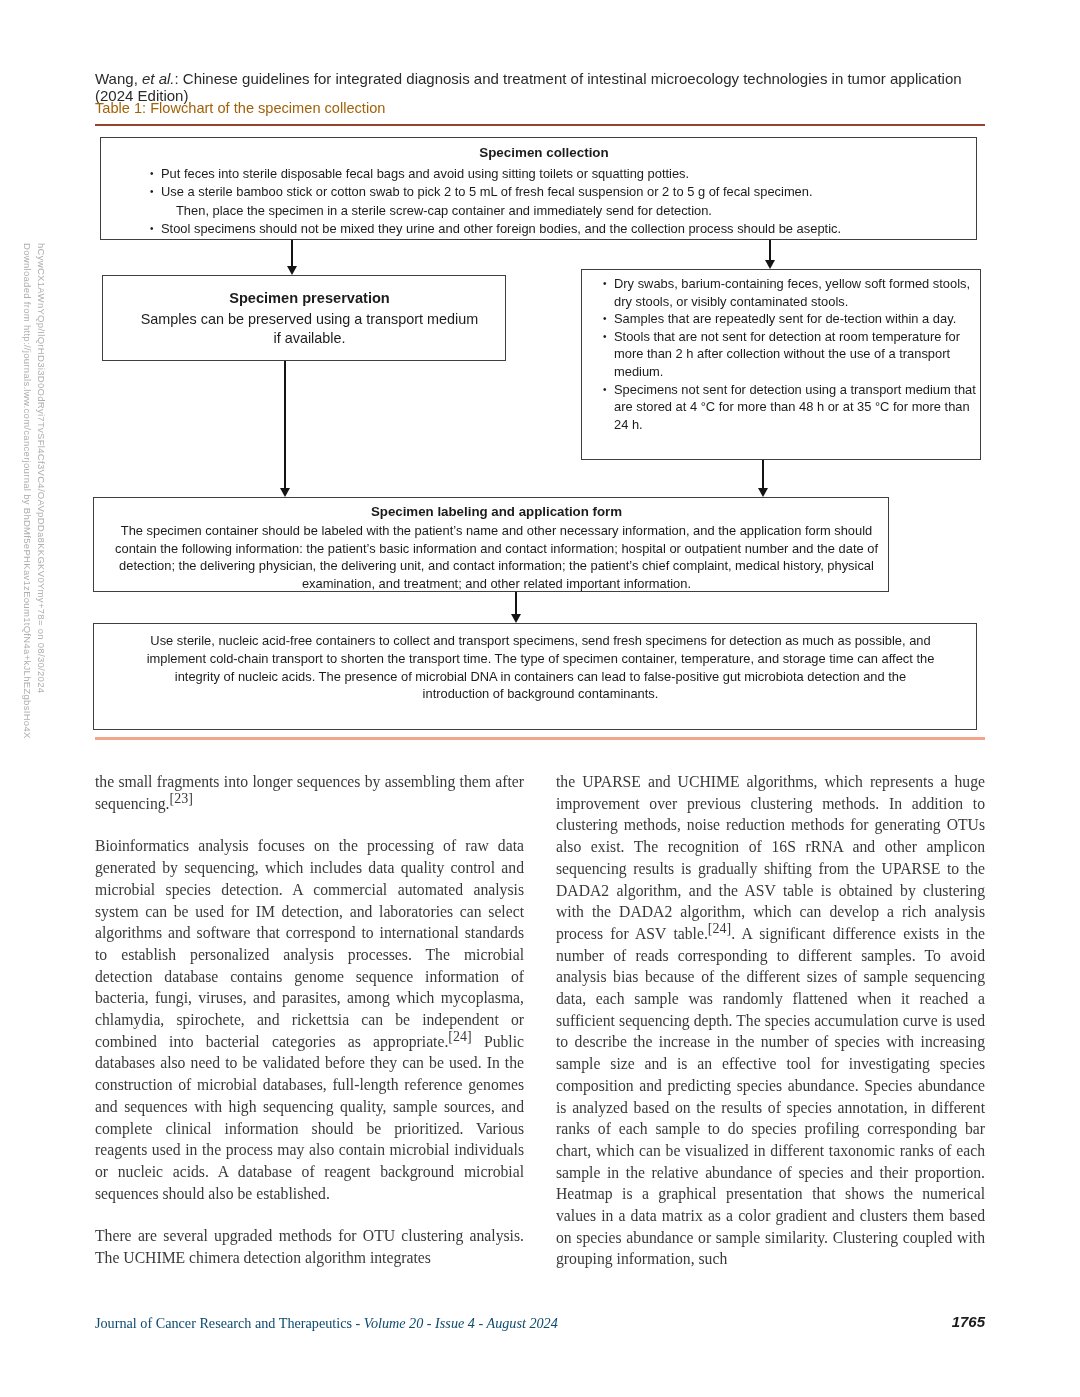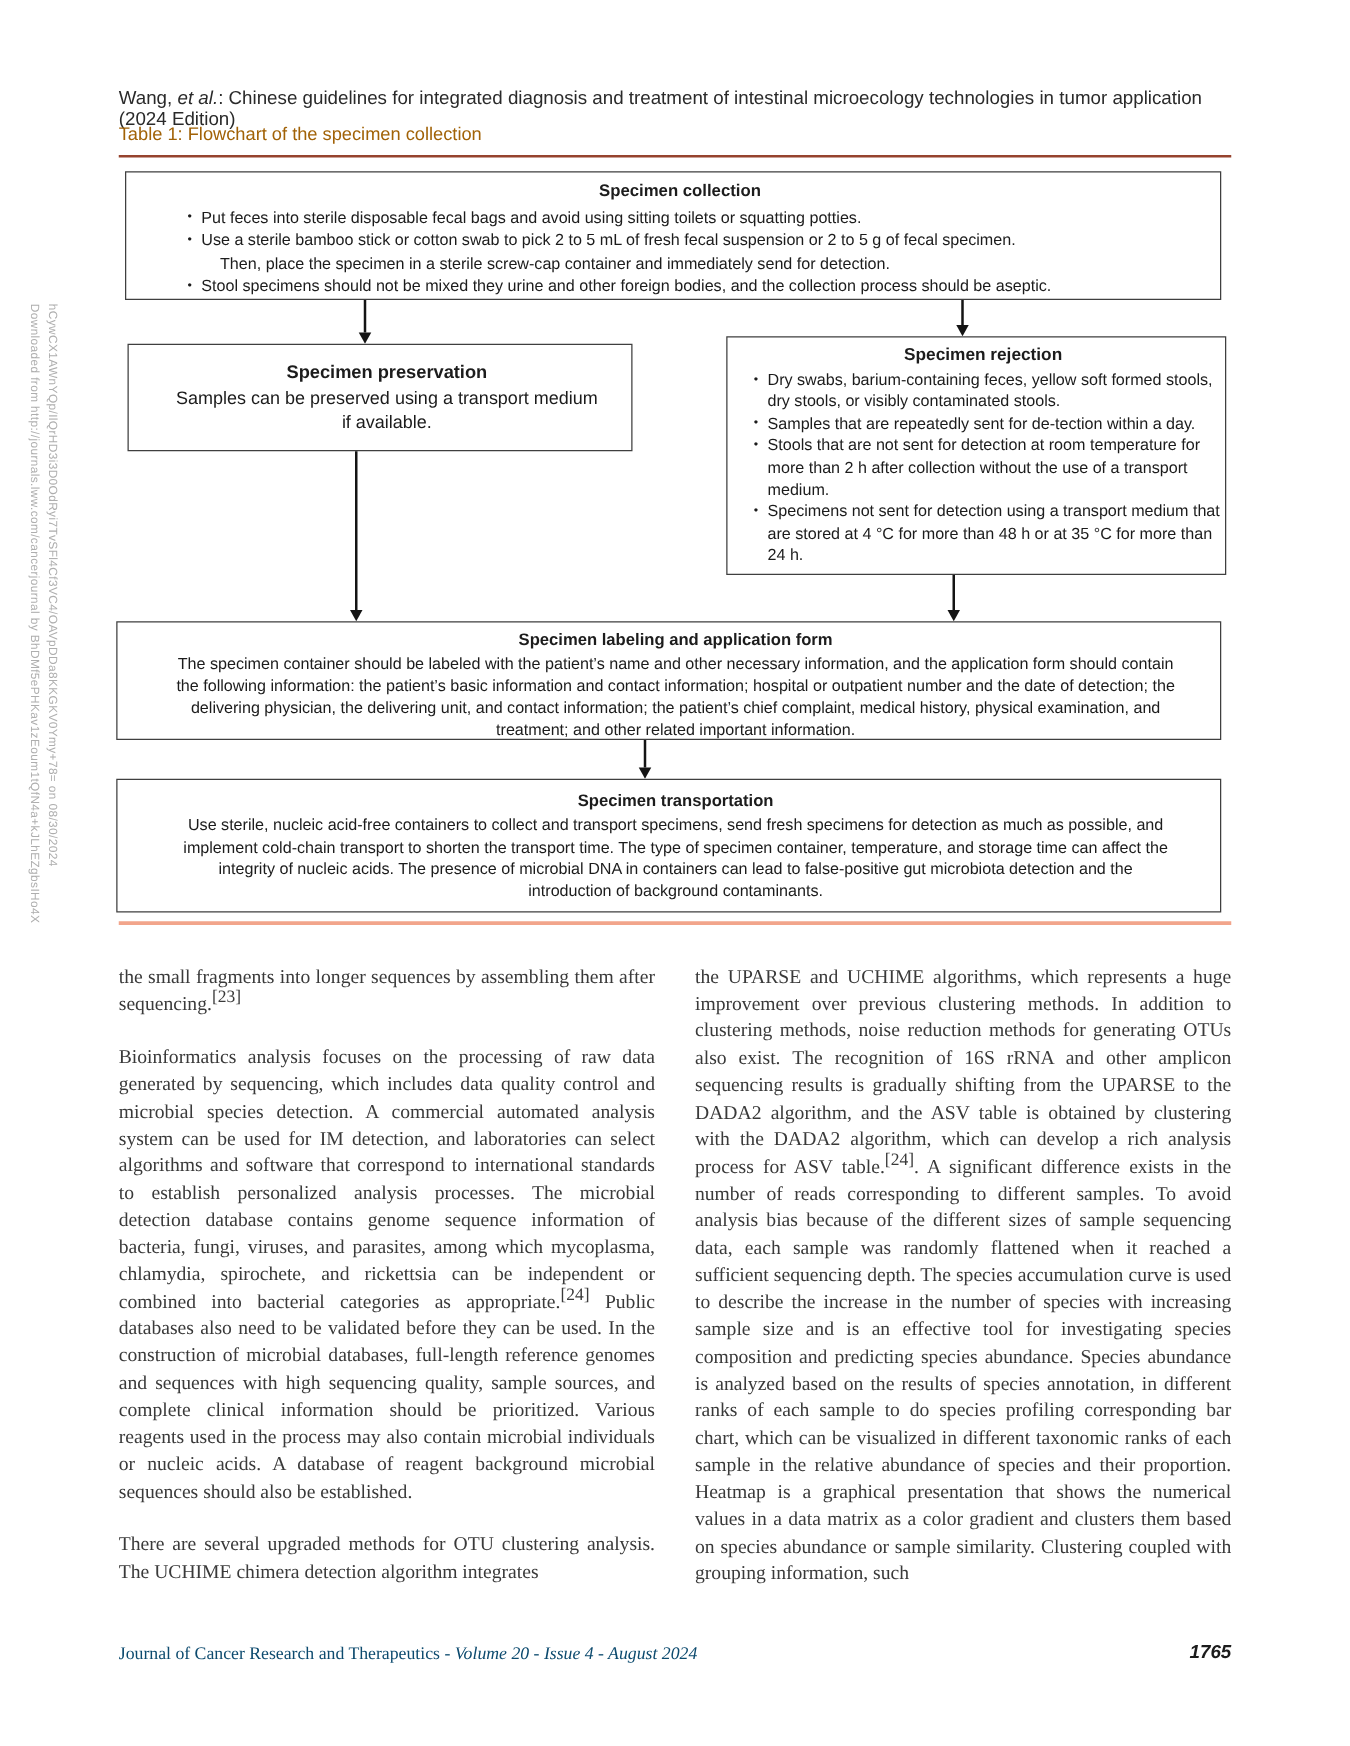--- a/index.html
+++ b/index.html
@@ -44,21 +44,21 @@
   .box-collection .fc-items { padding-left:38px; padding-right:18px; }
 
   .box-preservation { left:9px; top:140px; width:404px; height:86px; padding-top:13px; font-size:14.4px; line-height:19.5px; text-align:center; }
   .box-preservation .box-title { font-size:14.6px; margin-bottom:1px; }
   .box-preservation .fc-body { margin:0 auto; max-width:345px; }
 
   .box-rejection { left:488px; top:134px; width:400px; height:191px; padding-top:5px; font-size:12.9px; line-height:17.6px; }
   .box-rejection .box-title { font-size:13.8px; margin-bottom:2px; }
   .box-rejection .fc-items { padding-left:10px; padding-right:4px; }
 
-  .box-labeling { left:0px; top:362px; width:884px; height:95px; padding-top:5px; font-size:12.9px; line-height:17.8px; text-align:center; }
+  .box-labeling { left:0px; top:362px; width:796px; height:95px; padding-top:5px; font-size:12.9px; line-height:17.8px; text-align:center; }
   .box-labeling .box-title { font-size:13.3px; margin-bottom:1px; }
   .box-labeling .fc-body { margin:0 auto; max-width:810px; }
 
   .box-transport { left:0px; top:488px; width:884px; height:107px; padding-top:8px; font-size:12.9px; line-height:17.8px; text-align:center; }
   .box-transport .box-title { font-size:13.3px; margin-bottom:1px; }
   .box-transport .fc-body { margin:0 auto; max-width:800px; }
 
   .fc-row { display:flex; align-items:flex-start; }
   .fc-row .dot { width:11px; flex:0 0 11px; text-align:left; font-size:10px; line-height:inherit; }
   .fc-row.cont { padding-left:15px; }
@@ -144,21 +144,20 @@
       <div class="shaft" style="height:20px"></div>
       <div class="head"></div>
     </div>
 
     <div class="box box-preservation">
       <div class="box-title">Specimen preservation</div>
       <div class="fc-body">Samples can be preserved using a transport medium if available.</div>
     </div>
 
     <div class="box box-rejection">
-      <div class="box-title">Specimen rejection</div>
       <div class="fc-items">
           <div class="fc-row">
             <span class="dot">•</span>
             <span class="fc-text">Dry swabs, barium-containing feces, yellow soft formed stools, dry stools, or visibly contaminated stools.</span>
           </div>
           <div class="fc-row">
             <span class="dot">•</span>
             <span class="fc-text">Samples that are repeatedly sent for de-tection within a day.</span>
           </div>
           <div class="fc-row">
@@ -185,21 +184,20 @@
       <div class="box-title">Specimen labeling and application form</div>
       <div class="fc-body">The specimen container should be labeled with the patient’s name and other necessary information, and the application form should contain the following information: the patient’s basic information and contact information; hospital or outpatient number and the date of detection; the delivering physician, the delivering unit, and contact information; the patient’s chief complaint, medical history, physical examination, and treatment; and other related important information.</div>
     </div>
 
     <div class="arrow arrow-a5">
       <div class="shaft" style="height:22px"></div>
       <div class="head"></div>
     </div>
 
     <div class="box box-transport">
-      <div class="box-title">Specimen transportation</div>
       <div class="fc-body">Use sterile, nucleic acid-free containers to collect and transport specimens, send fresh specimens for detection as much as possible, and implement cold-chain transport to shorten the transport time. The type of specimen container, temperature, and storage time can affect the integrity of nucleic acids. The presence of microbial DNA in containers can lead to false-positive gut microbiota detection and the introduction of background contaminants.</div>
     </div>
 
   </div>
 
   <div class="bottom-rule"></div>
 
   <div class="columns">
     <div class="col">
         <p>the small fragments into longer sequences by assembling them after sequencing.<sup>[23]</sup></p>

